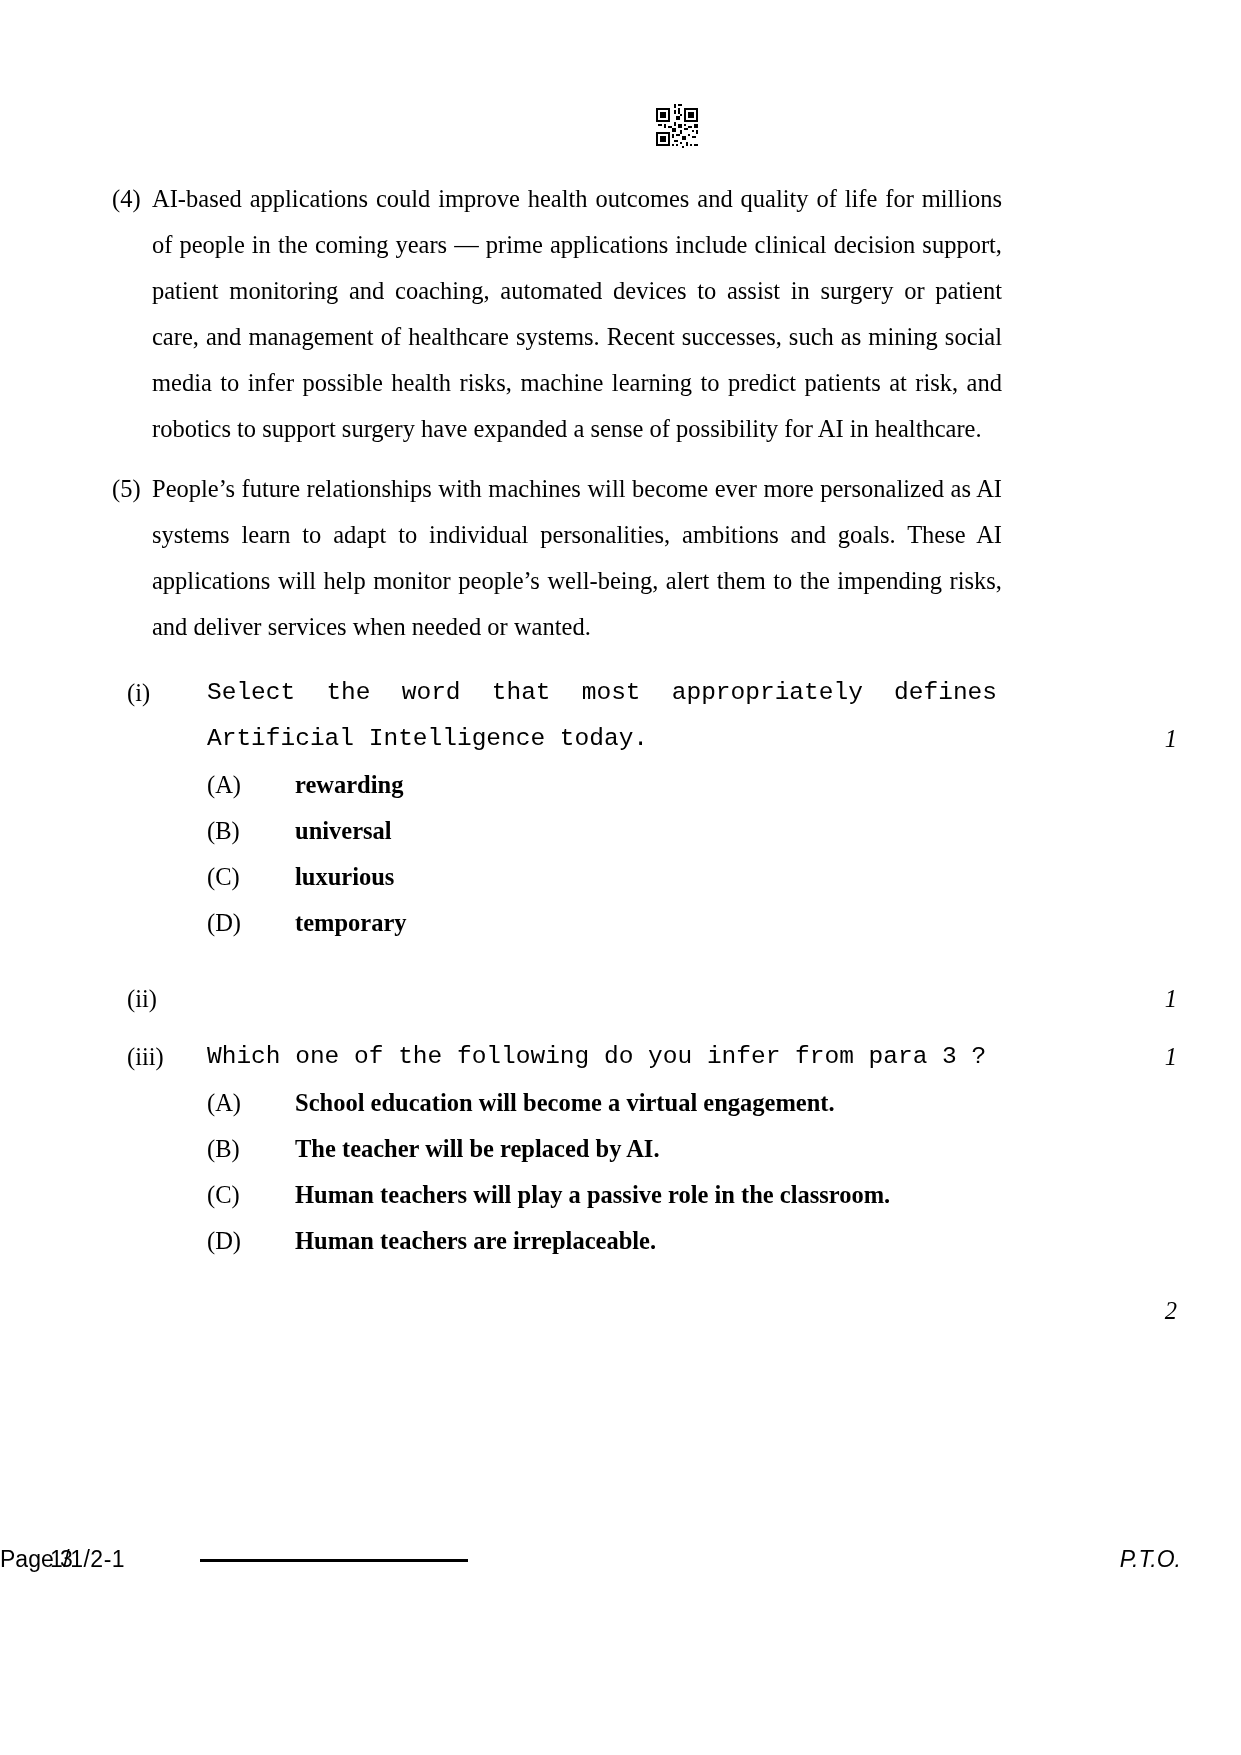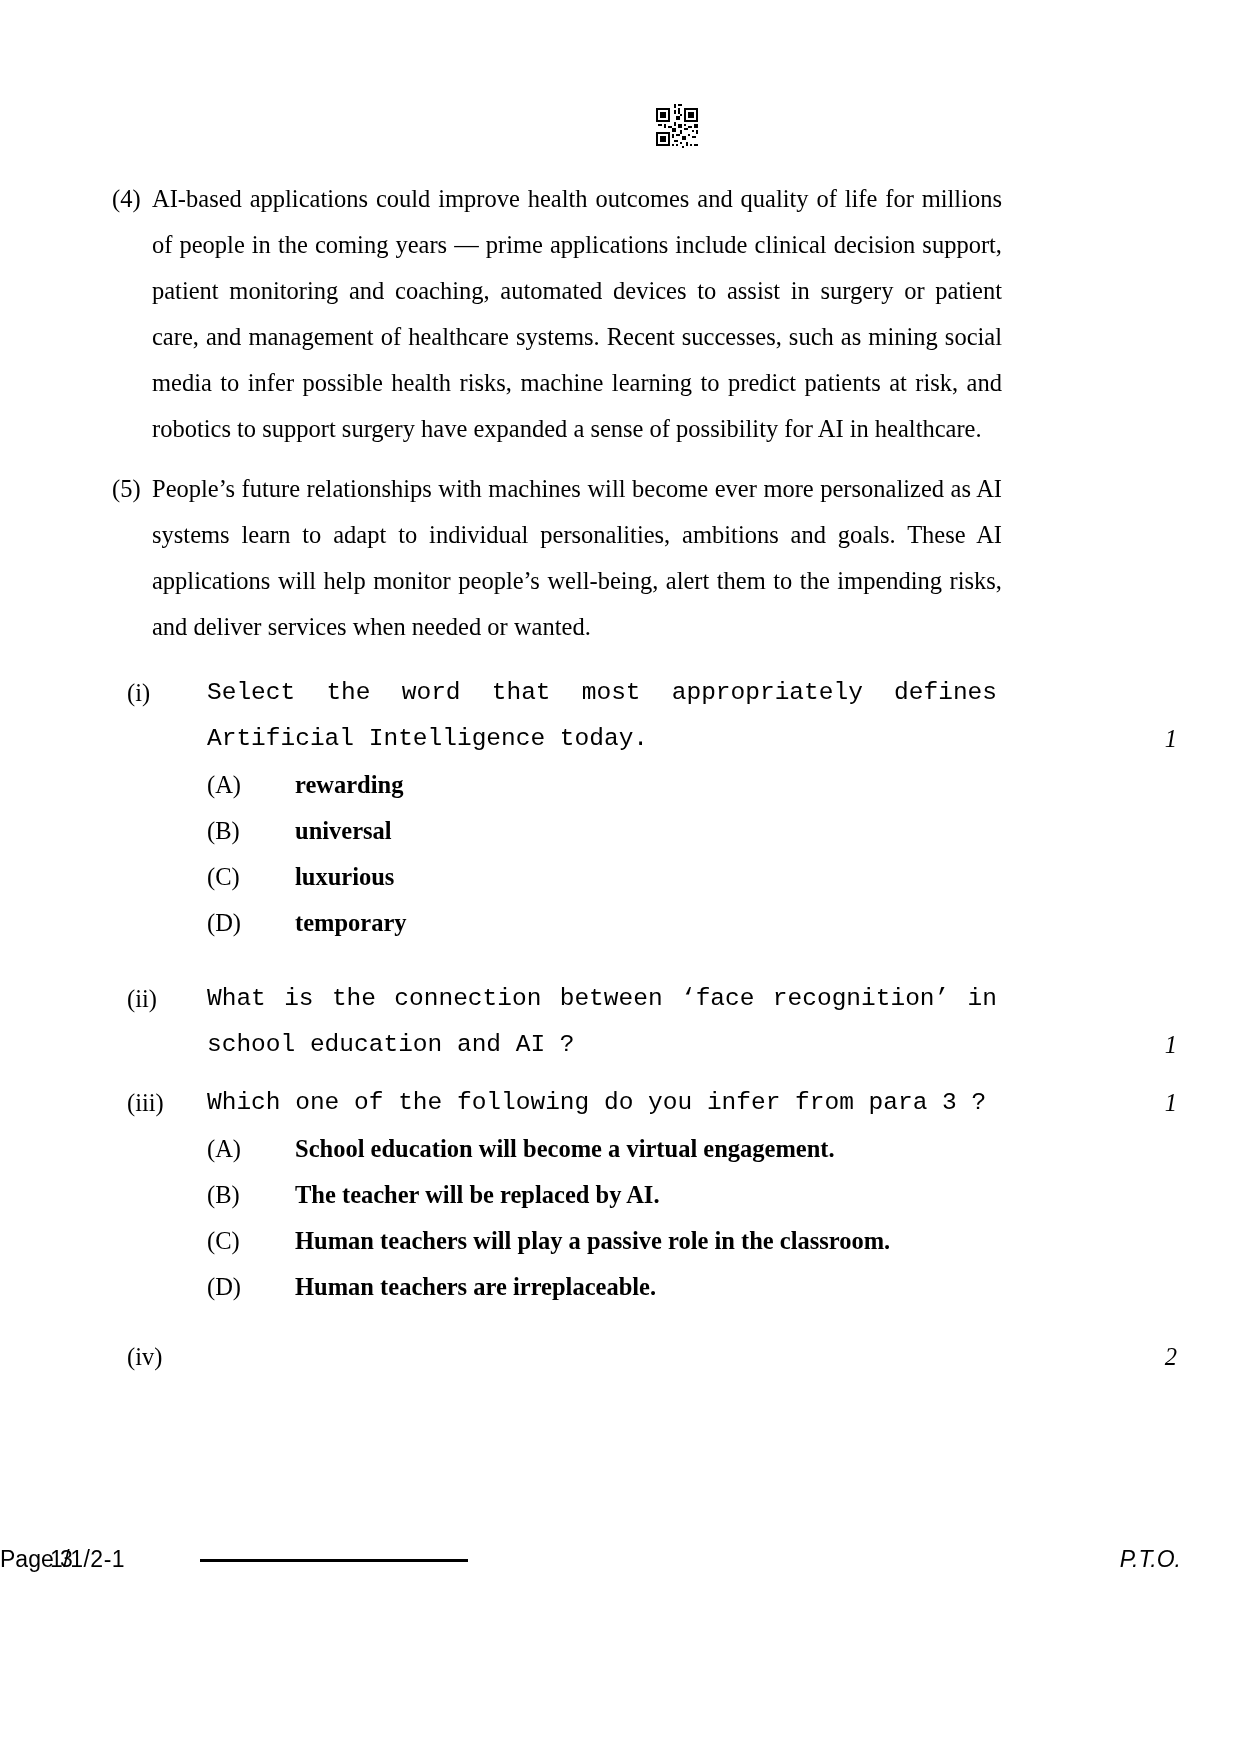--- a/index.html
+++ b/index.html
@@ -152,21 +152,20 @@
         <div class="option">
           <span class="opt-letter">(D)</span>
           <span class="opt-text">temporary</span>
         </div>
       </div>
     </div>
 
     <div class="question" id="question-2">
       <div class="q-head">
         <div class="q-num">(ii)</div>
-        <div class="q-text">What is the connection between ‘face recognition’ in school education and AI ?</div>
         <div class="q-mark">1</div>
       </div>
     </div>
 
     <div class="question" id="question-3">
       <div class="q-head">
         <div class="q-num">(iii)</div>
         <div class="q-text">Which one of the following do you infer from para 3 ?</div>
         <div class="q-mark">1</div>
       </div>
@@ -185,21 +184,20 @@
         </div>
         <div class="option">
           <span class="opt-letter">(D)</span>
           <span class="opt-text">Human teachers are irreplaceable.</span>
         </div>
       </div>
     </div>
 
     <div class="question" id="question-4">
       <div class="q-head">
-        <div class="q-num">(iv)</div>
         <div class="q-mark">2</div>
       </div>
     </div>
 
   </div>
 
   <div class="footer">
     <span class="footer-code">1/1/2-1</span>
     <span class="footer-line"></span>
     <span class="footer-page">Page 3</span>

